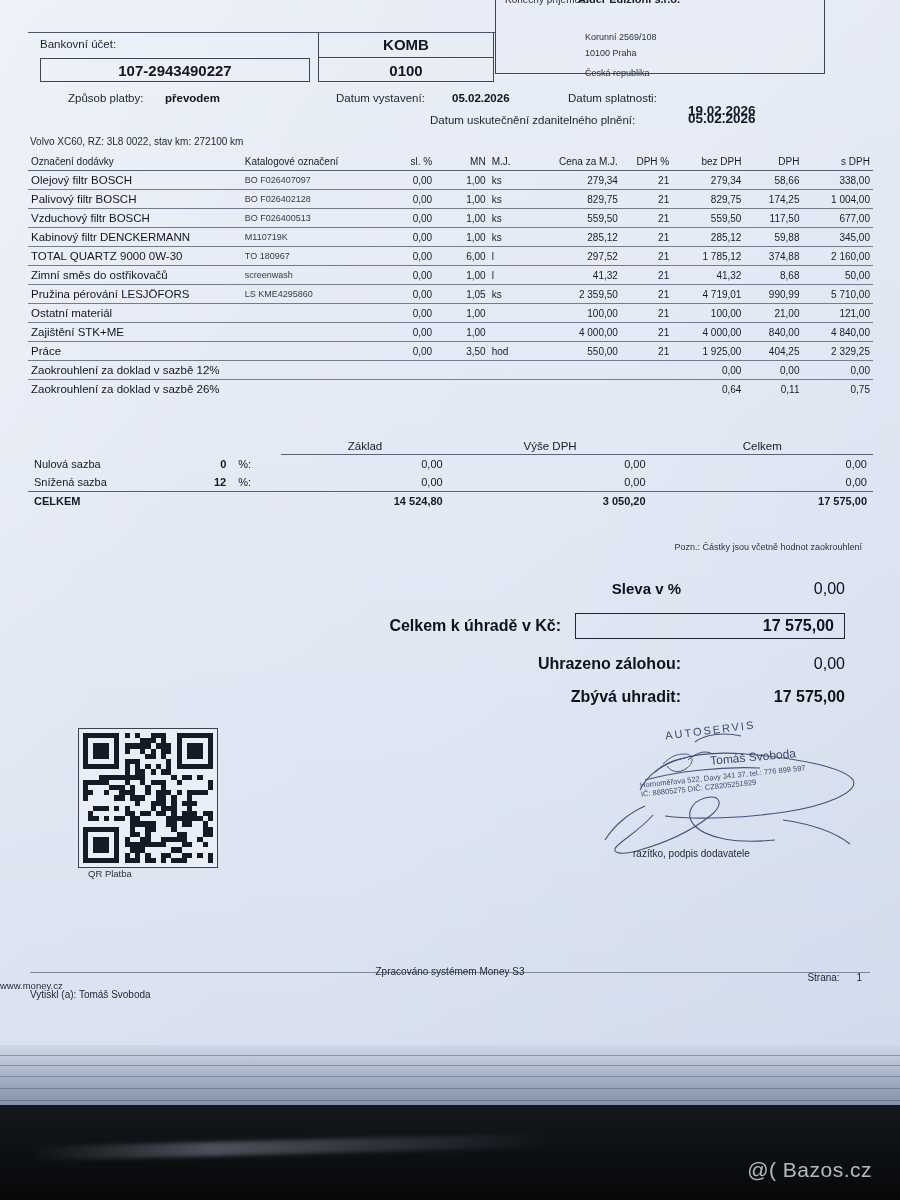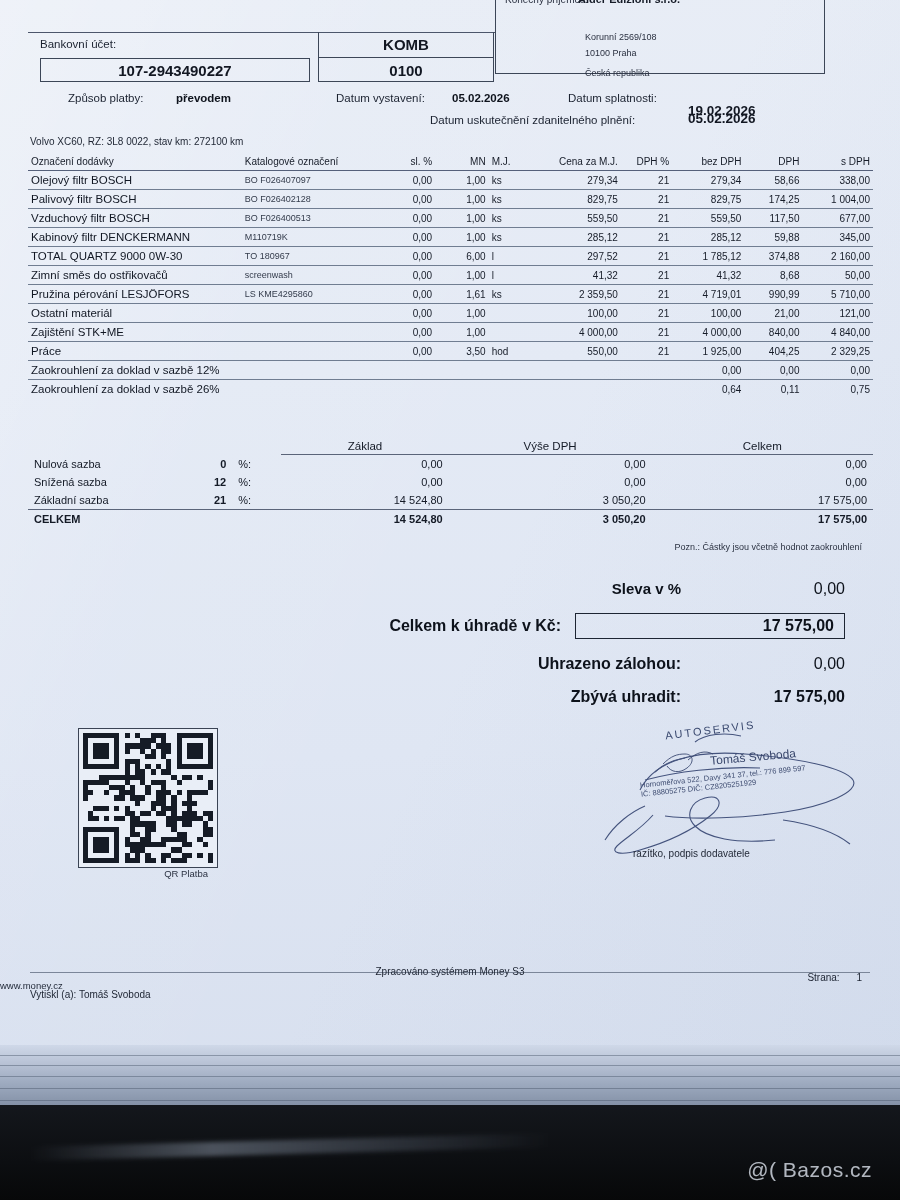--- a/index.html
+++ b/index.html
@@ -195,21 +195,21 @@
     grid-template-columns: repeat(25, 1fr);
     grid-template-rows: repeat(25, 1fr);
   }
   .qr i { background: transparent; }
   .qr i.on { background: #151b26; }
   .qr-cap {
     position: absolute;
     left: 88px;
     top: 868px;
     width: 120px;
-    text-align: right;
+    text-align: left;
     font-size: 9.5px;
     color: #2b3242;
   }
 
   
   .stamp {
     position: absolute;
     left: 545px;
     top: 720px;
     width: 320px;
@@ -283,21 +283,21 @@
     <div class="hline" style="left:28px;top:32px;width:467px;"></div>
     <div class="abs lbl" style="left:40px;top:38px;">Bankovní účet:</div>
     <div class="boxed" style="left:40px;top:58px;width:270px;height:24px;"></div>
     <div class="abs" style="left:40px;top:62px;width:270px;text-align:center;font-size:15px;font-weight:bold;">107-2943490227</div>
     <div class="boxed" style="left:318px;top:32px;width:176px;height:26px;border-width:0 1px 1px 1px;"></div>
     <div class="abs" style="left:318px;top:36px;width:176px;text-align:center;font-size:15px;font-weight:bold;">KOMB</div>
     <div class="boxed" style="left:318px;top:58px;width:176px;height:24px;border-width:0 1px 1px 1px;"></div>
     <div class="abs" style="left:318px;top:62px;width:176px;text-align:center;font-size:15px;font-weight:bold;">0100</div>
 
     <div class="abs lbl" style="left:68px;top:92px;">Způsob platby:</div>
-    <div class="abs lbl-b" style="left:176px;top:92px;">převodem</div>
+    <div class="abs lbl-b" style="left:165px;top:92px;">převodem</div>
 
     <div class="abs lbl" style="left:336px;top:92px;">Datum vystavení:</div>
     <div class="abs lbl-b" style="left:452px;top:92px;">05.02.2026</div>
 
     <div class="abs lbl" style="left:568px;top:92px;">Datum splatnosti:</div>
     <div class="abs" style="left:688px;top:89px;font-size:13.5px;font-weight:bold;margin-top:14px;">19.02.2026</div>
 
     <div class="abs lbl" style="left:430px;top:114px;">Datum uskutečnění zdanitelného plnění:</div>
     <div class="abs" style="left:688px;top:111px;font-size:13.5px;font-weight:bold;">05.02.2026</div>
 
@@ -388,21 +388,21 @@
           <td>41,32</td>
           <td>21</td>
           <td>41,32</td>
           <td>8,68</td>
           <td>50,00</td>
         </tr>
         <tr>
           <td class="l desc">Pružina pérování LESJÖFORS</td>
           <td class="l cat">LS KME4295860</td>
           <td>0,00</td>
-          <td>1,61</td>
+          <td>1,05</td>
           <td class="l">ks</td>
           <td>2 359,50</td>
           <td>21</td>
           <td>4 719,01</td>
           <td>990,99</td>
           <td>5 710,00</td>
         </tr>
         <tr>
           <td class="l desc">Ostatní materiál</td>
           <td class="l cat"></td>
@@ -486,28 +486,20 @@
           <td class="r">0,00</td>
           <td class="r">0,00</td>
         </tr>
         <tr>
           <td>Snížená sazba</td>
           <td class="r" style="font-weight:bold;">12</td>
           <td>%:</td>
           <td class="r">0,00</td>
           <td class="r">0,00</td>
           <td class="r">0,00</td>
-        </tr>
-        <tr>
-          <td>Základní sazba</td>
-          <td class="r" style="font-weight:bold;">21</td>
-          <td>%:</td>
-          <td class="r">14 524,80</td>
-          <td class="r">3 050,20</td>
-          <td class="r">17 575,00</td>
         </tr>
         <tr class="bold">
           <td>CELKEM</td>
           <td></td>
           <td></td>
           <td class="r">14 524,80</td>
           <td class="r">3 050,20</td>
           <td class="r">17 575,00</td>
         </tr>
       </tbody>

